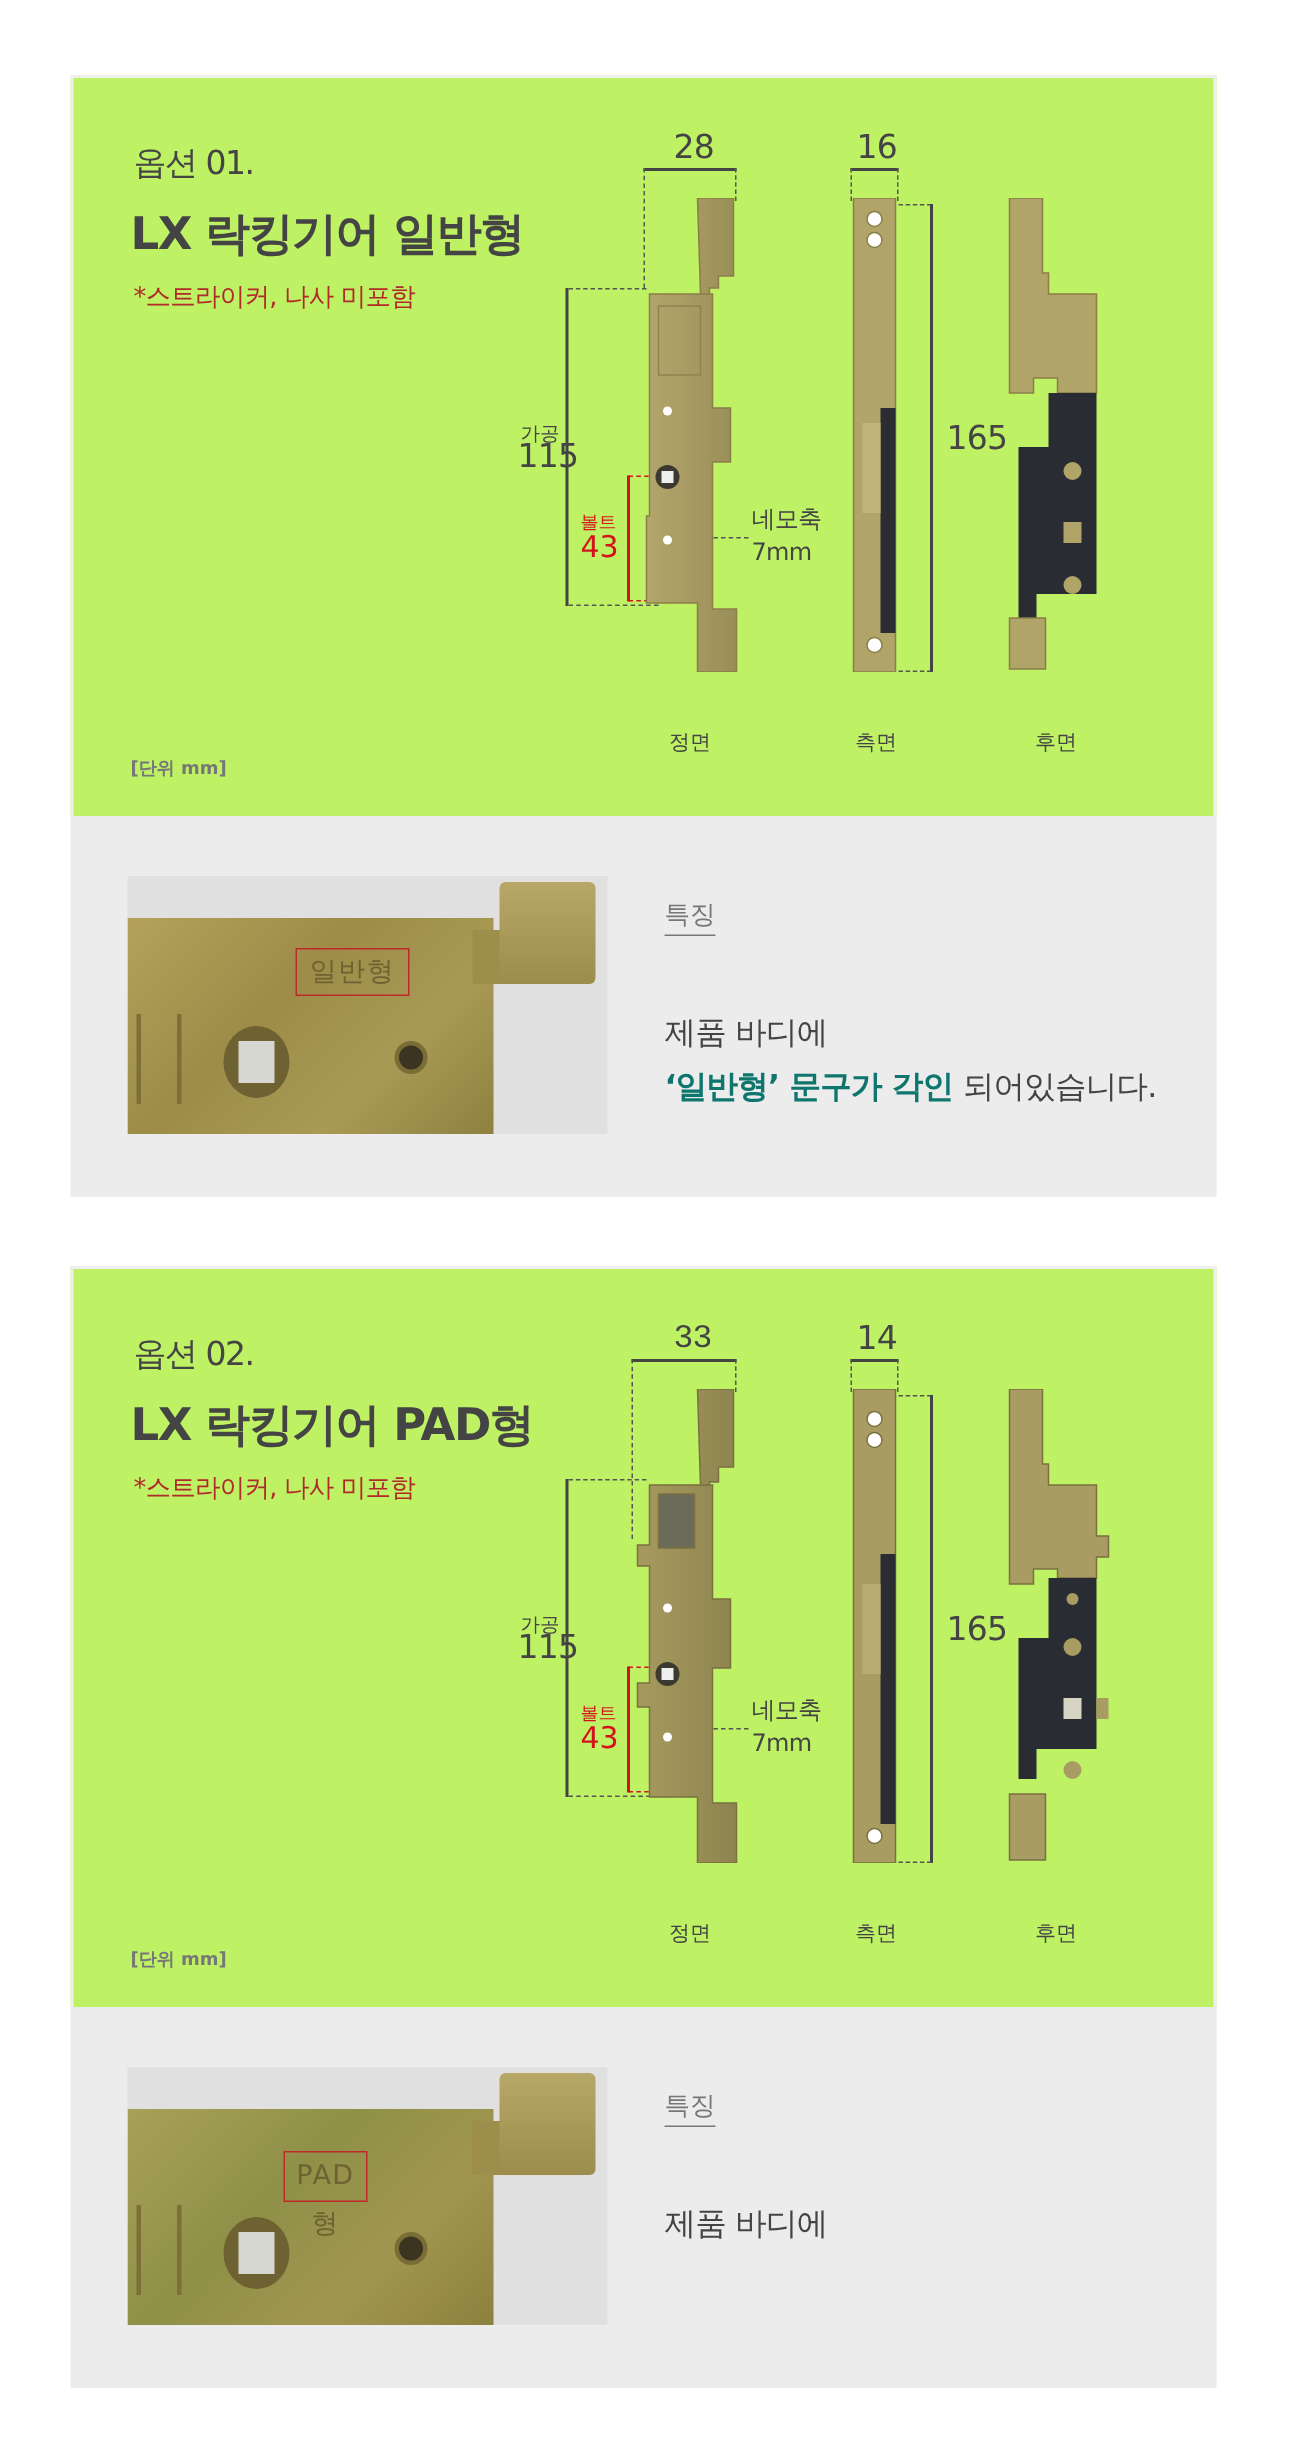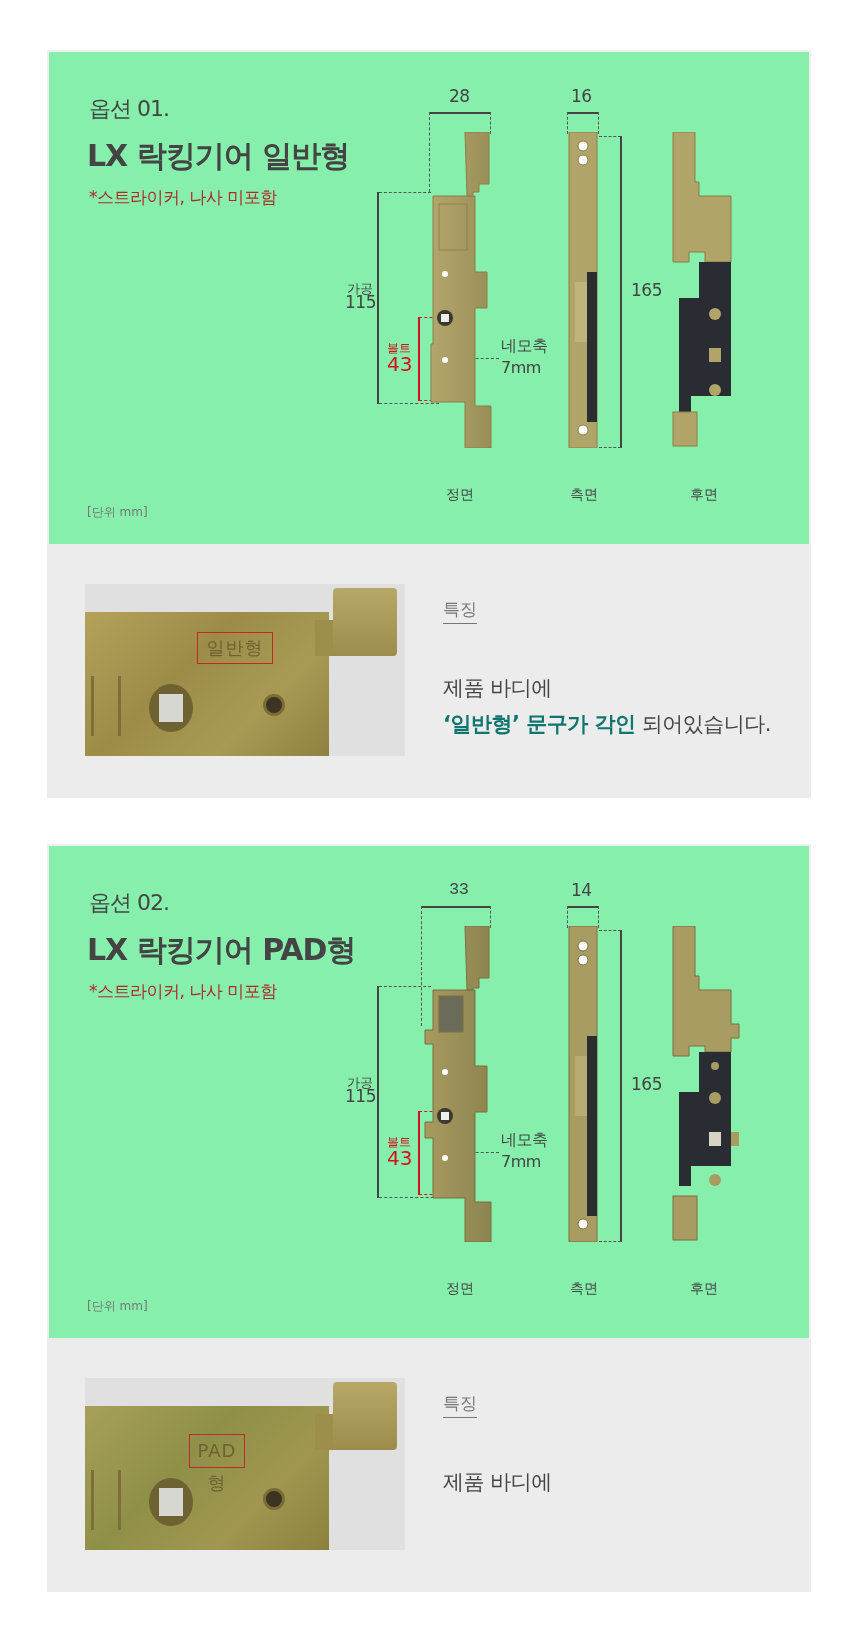--- a/index.html
+++ b/index.html
@@ -1,28 +1,28 @@
 <!DOCTYPE html>
 <html><head>
 <meta charset="utf-8">
 <style>
   * { box-sizing: border-box; margin: 0; padding: 0; }
   html, body { width: 860px; height: 1640px; background: #ffffff; overflow: hidden; }
   body { font-family: "DejaVu Sans", "Liberation Sans", sans-serif; color: #3a3a3a; position: relative; }
 
   .card { position: absolute; left: 47px; width: 764px; }
-  .card-top { position: relative; border: 2px solid #efefef; border-bottom: none; background: #86efac; height: 494px; }
+  .card-top { position: relative; border: 2px solid #efefef; border-bottom: none; background: #bef264; height: 494px; }
   .card-bottom { position: relative; background: #ececec; height: 254px; }
 
   .opt-label { position: absolute; left: 40px; top: 42px; font-size: 22px; color: #444; letter-spacing: -1px; }
   .title { position: absolute; left: 38px; top: 84px; font-size: 30px; font-weight: bold; color: #444; letter-spacing: -1px; }
   .note { position: absolute; left: 40px; top: 134px; font-size: 17px; color: #b02a2a; letter-spacing: -0.5px; }
-  .unit { position: absolute; left: 38px; top: 452px; font-size: 12px; color: #777; }
-
-  .dim { position: absolute; font-size: 17px; color: #444; letter-spacing: -0.5px; }
+  .unit { position: absolute; left: 38px; top: 452px; font-size: 12px; color: #777; font-weight: bold; }
+
+  .dim { position: absolute; font-size: 22px; color: #444; letter-spacing: -0.5px; }
   .dim-small { position: absolute; font-size: 13px; color: #444; }
   .red-small { position: absolute; font-size: 12px; color: #d4121c; }
   .red-big { position: absolute; font-size: 20px; color: #d4121c; }
   .view-label { position: absolute; top: 434px; font-size: 14px; color: #444; width: 60px; text-align: center; }
 
   .line-v { position: absolute; width: 2px; background: #444; }
   .line-h { position: absolute; height: 2px; background: #444; }
   .dash-h { position: absolute; height: 0; border-top: 1.5px dashed #555; }
   .dash-v { position: absolute; width: 0; border-left: 1.5px dashed #555; }
   .red-v { position: absolute; width: 2px; background: #d4121c; }

